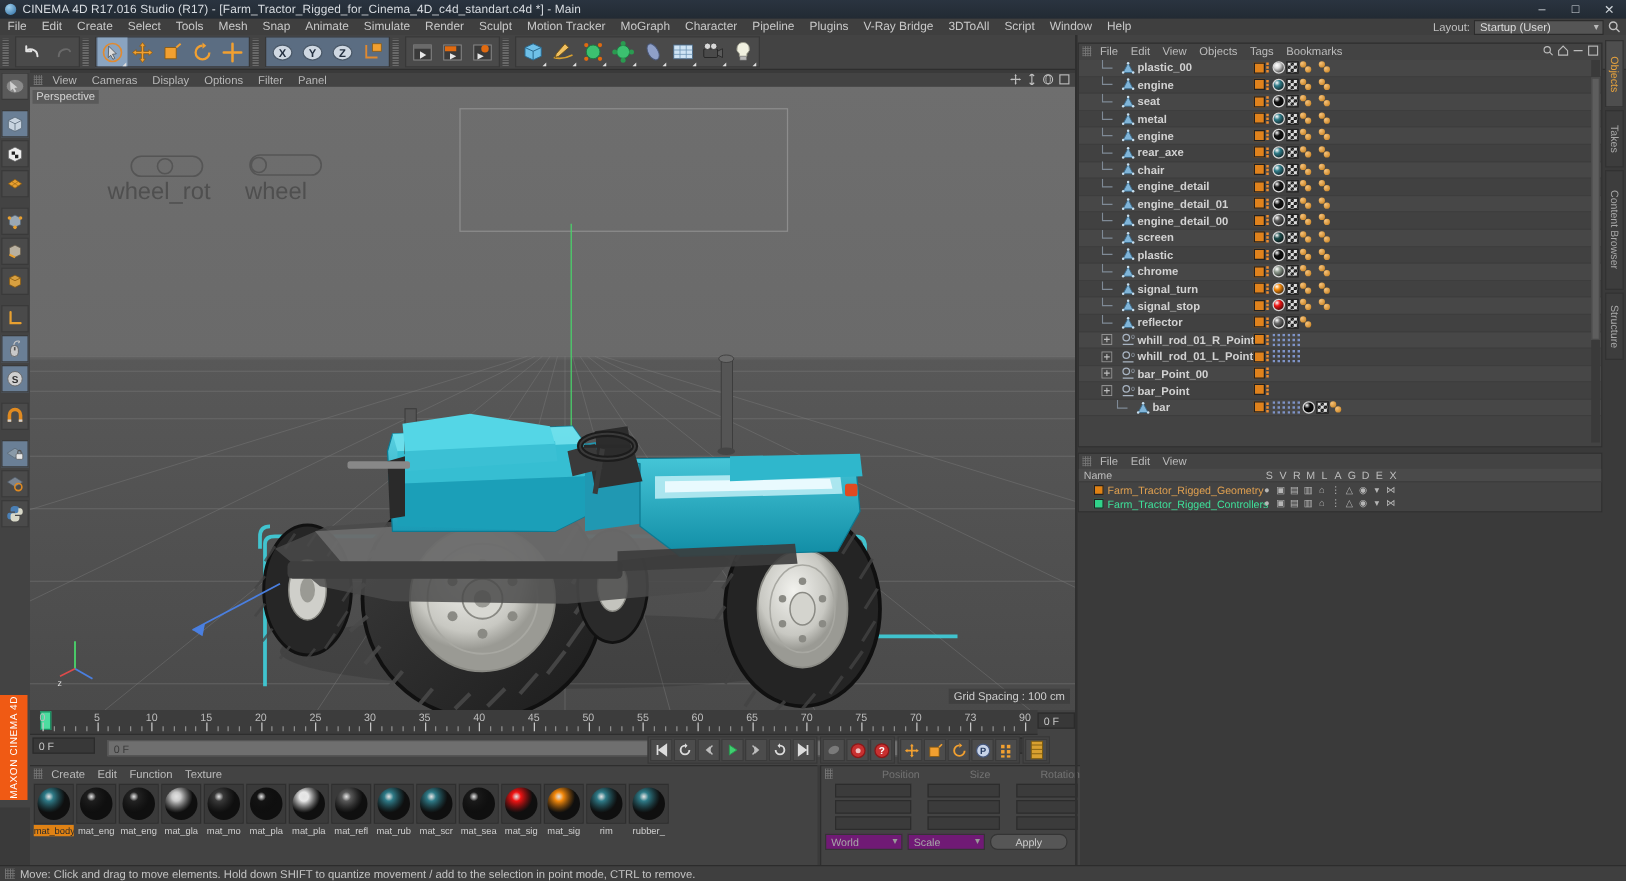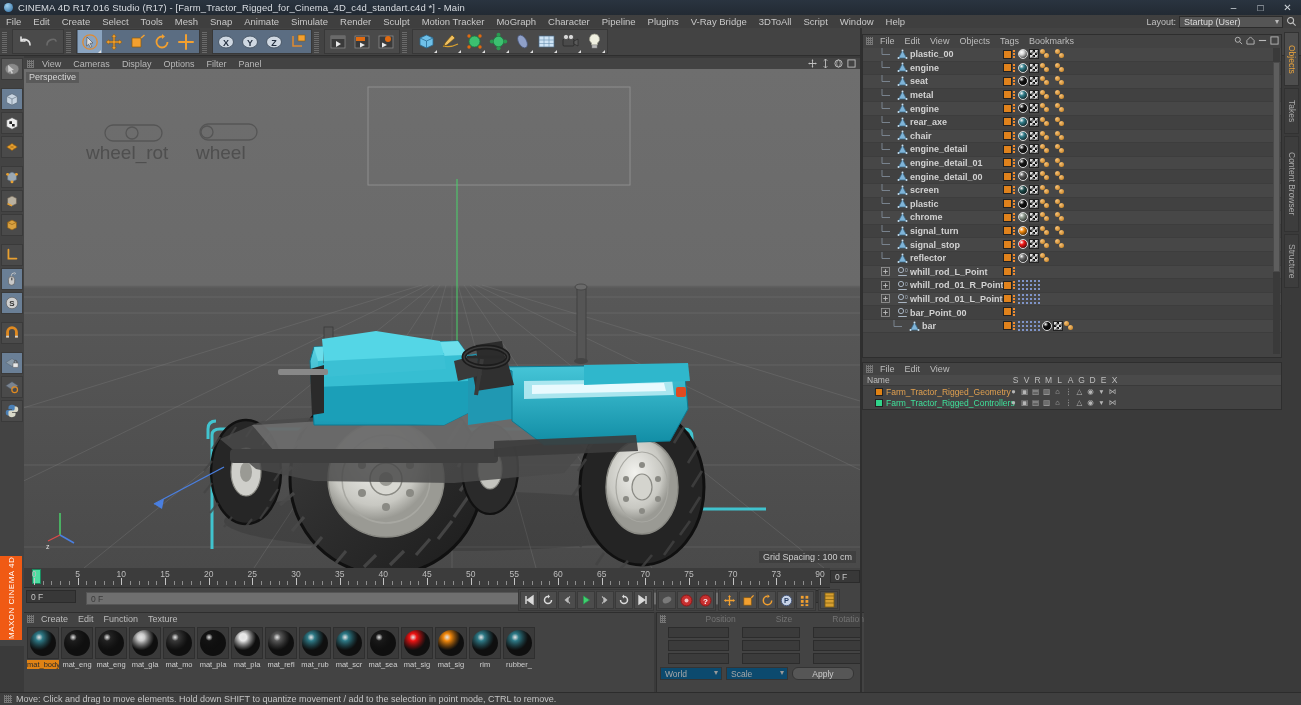--- a/index.html
+++ b/index.html
@@ -110,21 +110,21 @@
   .coords { position:absolute; left:656px; top:612px; width:208px; height:80px;
      background:#434343; border-left:1px solid #2e2e2e; border-top:1px solid #2e2e2e;}
   .coords .ch { height:12px; display:flex; align-items:center; padding-left:3px; gap:40px;
      color:#9a9a9a; font-size:8.5px;}
   .crow { display:flex; align-items:center; height:12px; margin:1px 2px;}
   .clabel { width:9px; font-size:9px; color:#c4c4c4; text-align:left;}
   .cfield { height:11px; background:#3b3b3b; border:1px solid #2c2c2c; font-size:8.5px;
      color:#9b9b9b; padding-left:3px; line-height:10px; position:relative;}
   .cfield.w1 { width:62px; } .cfield.w2 { width:58px; } .cfield.w3 { width:50px;}
   .cbot { display:flex; align-items:center; gap:4px; margin:3px 3px;}
-  .cselect { width:62px; height:13px; background:#0c4a6e; border:1px solid #343434;
+  .cselect { width:62px; height:13px; background:#701a75; border:1px solid #343434;
      font-size:8.5px; color:#a8a8a8; padding-left:4px; line-height:12px; position:relative;}
   .cselect::after { content:"▾"; position:absolute; right:3px; top:-1px; font-size:8px; color:#999;}
   .capply { width:62px; height:13px; background:#565656; border:1px solid #343434;
      border-radius:6px; font-size:8.5px; color:#ccc; text-align:center; line-height:12px;}
 
   
   .objmgr { position:absolute; left:862px; top:34px; width:420px; height:324px;
      background:#434343; border:1px solid #2e2e2e;}
   .omhdr { height:12px; display:flex; align-items:center; padding-left:3px;}
   .omhdr .mi { font-size:9px; color:#bcbcbc; padding:0 5px;}
@@ -1799,42 +1799,20 @@
             <svg width="9" height="9" viewBox="0 0 9 9" style="position:absolute;top:2px">
               <rect x="0.5" y="0.5" width="8" height="8" fill="none" stroke="#9a9a9a" stroke-width=".8"></rect>
               <path d="M2.2 4.5 H6.8 M4.5 2.2 V6.8" stroke="#bdbdbd" stroke-width=".9"></path>
             </svg>
           </span>
           <span class="oicon"><svg width="11" height="11" viewBox="0 0 11 11">
               <circle cx="4" cy="4" r="2.6" fill="none" stroke="#a8b4c2" stroke-width="1"></circle>
               <text x="8" y="5.5" font-size="5" fill="#a8b4c2" font-family="Liberation Sans">0</text>
               <path d="M1.2 9.5 H9.8" stroke="#a8b4c2" stroke-width="1"></path>
             </svg></span>
-          <span class="oname">whill_rod_L_Point</span>
-          <span class="otagzone">
-            <span class="tagsq" style="background:#e0821c"></span>
-            <span class="dots">
-              <i></i>
-              <i></i>
-              <i></i>
-            </span>
-          </span>
-        </div>
-        <div class="orow">
-          <span class="otree" style="margin-left: 18px;">
-            <svg width="9" height="9" viewBox="0 0 9 9" style="position:absolute;top:2px">
-              <rect x="0.5" y="0.5" width="8" height="8" fill="none" stroke="#9a9a9a" stroke-width=".8"></rect>
-              <path d="M2.2 4.5 H6.8 M4.5 2.2 V6.8" stroke="#bdbdbd" stroke-width=".9"></path>
-            </svg>
-          </span>
-          <span class="oicon"><svg width="11" height="11" viewBox="0 0 11 11">
-              <circle cx="4" cy="4" r="2.6" fill="none" stroke="#a8b4c2" stroke-width="1"></circle>
-              <text x="8" y="5.5" font-size="5" fill="#a8b4c2" font-family="Liberation Sans">0</text>
-              <path d="M1.2 9.5 H9.8" stroke="#a8b4c2" stroke-width="1"></path>
-            </svg></span>
           <span class="oname">whill_rod_01_R_Point</span>
           <span class="otagzone">
             <span class="tagsq" style="background:#e0821c"></span>
             <span class="dots">
               <i></i>
               <i></i>
               <i></i>
             </span>
             <span style="display:inline-block;width:11px;height:10px"><svg width="11" height="10" viewBox="0 0 11 10">
                 <g fill="#7f94c8">
@@ -1918,20 +1896,42 @@
               <rect x="0.5" y="0.5" width="8" height="8" fill="none" stroke="#9a9a9a" stroke-width=".8"></rect>
               <path d="M2.2 4.5 H6.8 M4.5 2.2 V6.8" stroke="#bdbdbd" stroke-width=".9"></path>
             </svg>
           </span>
           <span class="oicon"><svg width="11" height="11" viewBox="0 0 11 11">
               <circle cx="4" cy="4" r="2.6" fill="none" stroke="#a8b4c2" stroke-width="1"></circle>
               <text x="8" y="5.5" font-size="5" fill="#a8b4c2" font-family="Liberation Sans">0</text>
               <path d="M1.2 9.5 H9.8" stroke="#a8b4c2" stroke-width="1"></path>
             </svg></span>
           <span class="oname">bar_Point_00</span>
+          <span class="otagzone">
+            <span class="tagsq" style="background:#e0821c"></span>
+            <span class="dots">
+              <i></i>
+              <i></i>
+              <i></i>
+            </span>
+          </span>
+        </div>
+        <div class="orow">
+          <span class="otree" style="margin-left: 18px;">
+            <svg width="9" height="9" viewBox="0 0 9 9" style="position:absolute;top:2px">
+              <rect x="0.5" y="0.5" width="8" height="8" fill="none" stroke="#9a9a9a" stroke-width=".8"></rect>
+              <path d="M2.2 4.5 H6.8 M4.5 2.2 V6.8" stroke="#bdbdbd" stroke-width=".9"></path>
+            </svg>
+          </span>
+          <span class="oicon"><svg width="11" height="11" viewBox="0 0 11 11">
+              <circle cx="4" cy="4" r="2.6" fill="none" stroke="#a8b4c2" stroke-width="1"></circle>
+              <text x="8" y="5.5" font-size="5" fill="#a8b4c2" font-family="Liberation Sans">0</text>
+              <path d="M1.2 9.5 H9.8" stroke="#a8b4c2" stroke-width="1"></path>
+            </svg></span>
+          <span class="oname">bar_Point</span>
           <span class="otagzone">
             <span class="tagsq" style="background:#e0821c"></span>
             <span class="dots">
               <i></i>
               <i></i>
               <i></i>
             </span>
           </span>
         </div>
         <div class="orow">

